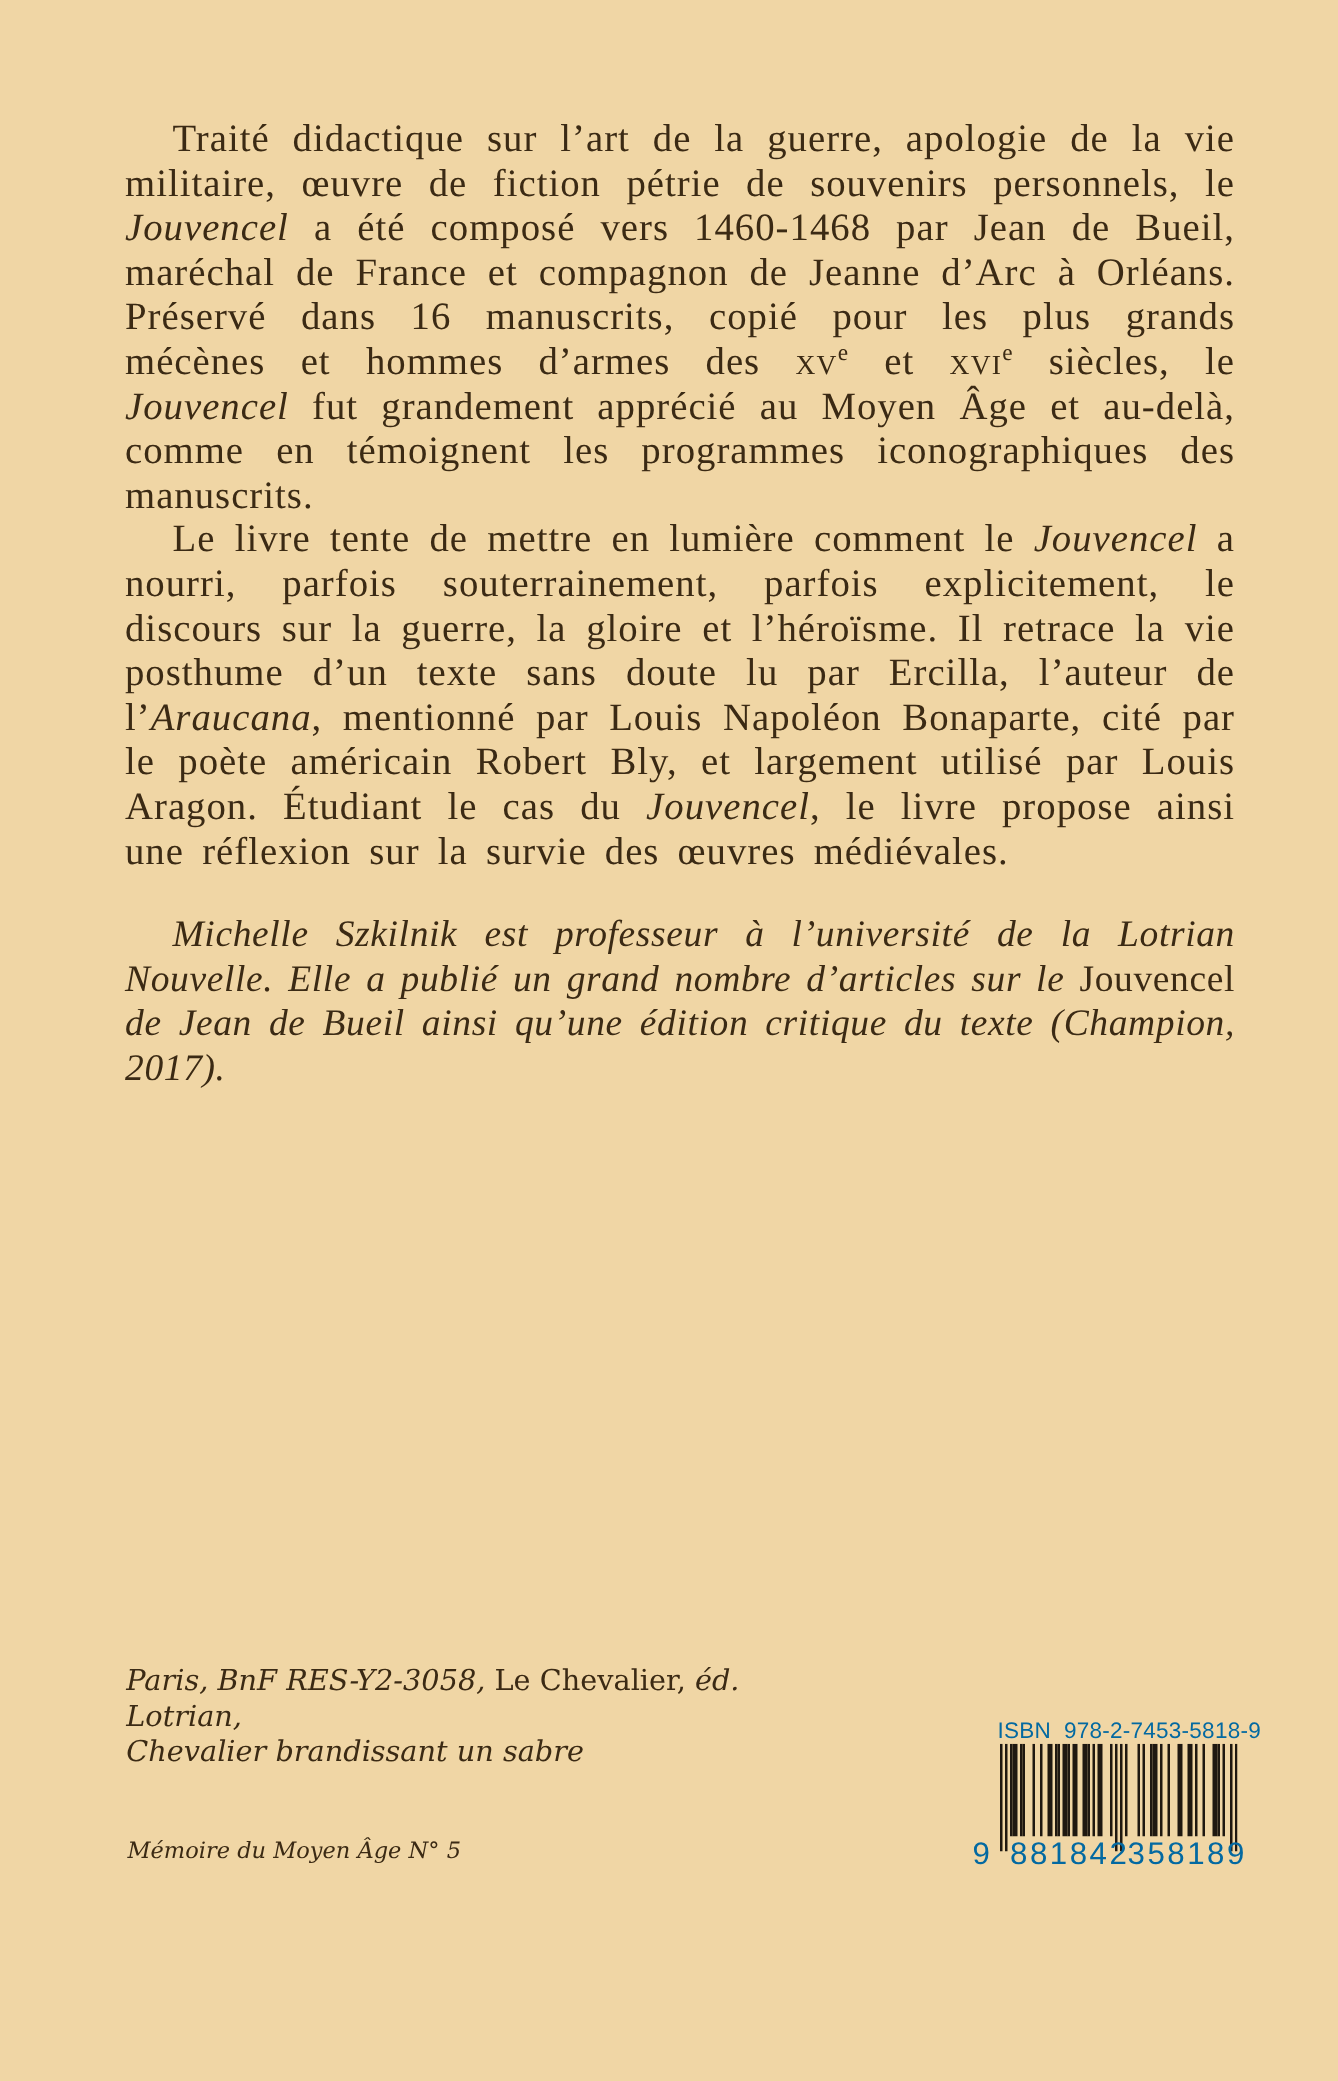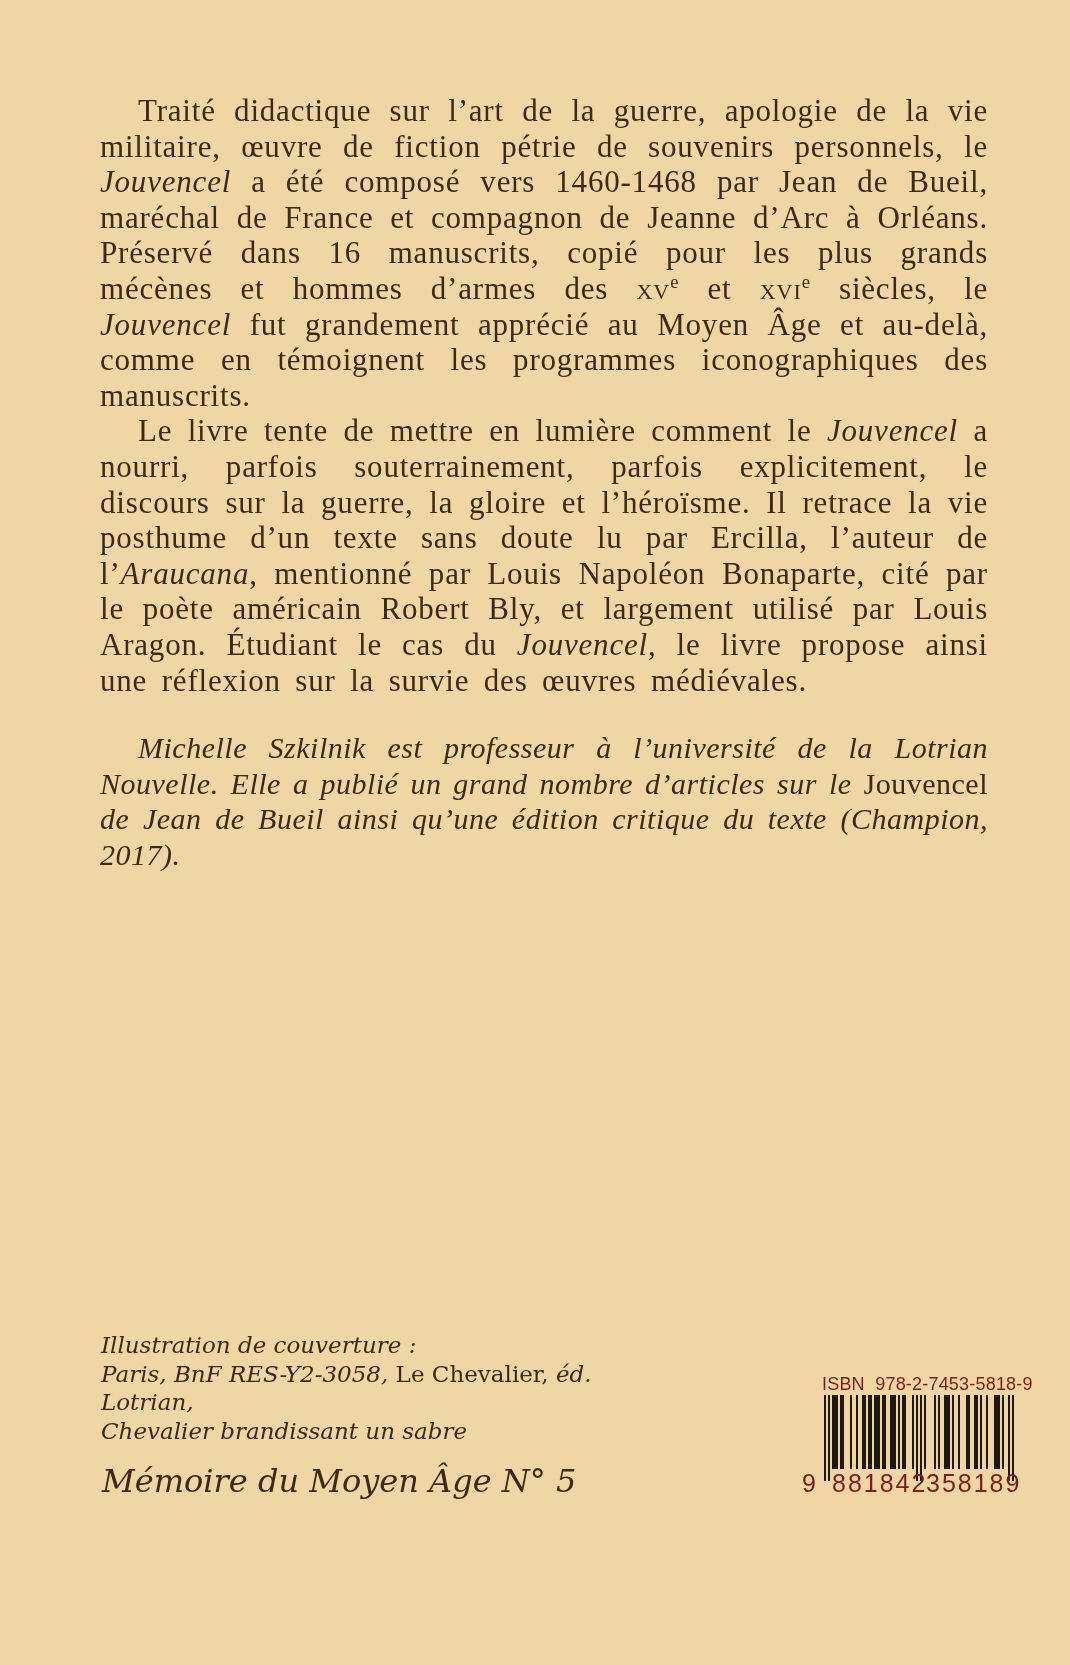--- a/index.html
+++ b/index.html
@@ -60,33 +60,33 @@
     line-height: 28.5px;
   }
 
   
   .series {
     position: absolute;
     left: 102px;
     top: 1466px;
     font-family: "DejaVu Serif", serif;
     font-style: italic;
-    font-size: 32px;
+    font-size: 18px;
     line-height: 30px;
   }
 
   
   .isbn-block {
     position: absolute;
-    left: 804px;
+    left: 780px;
     top: 1374px;
     width: 212px;
     height: 120px;
     font-family: "Liberation Sans", sans-serif;
-    color: #7f1d1d;
+    color: #0369a1;
   }
   .isbn-label {
     position: absolute;
     left: 18px;
     top: 0;
     width: 194px;
     text-align: center;
     font-size: 18px;
     letter-spacing: 0.2px;
     white-space: pre;
@@ -117,21 +117,20 @@
   <div class="blurb">
     <p class="para"><span>Traité didactique sur l’art de la guerre, apologie de la vie militaire, œuvre de fiction pétrie de souvenirs personnels, le </span><span class="it">Jouvencel</span><span> a été composé vers 1460-1468 par Jean de Bueil, maréchal de France et compagnon de Jeanne d’Arc à Orléans. Préservé dans 16 manuscrits, copié pour les plus grands mécènes et hommes d’armes des </span><span class="sc">xv</span><sup>e</sup><span> et </span><span class="sc">xvi</span><sup>e</sup><span> siècles, le </span><span class="it">Jouvencel</span><span> fut grandement apprécié au Moyen Âge et au-delà, comme en témoignent les programmes iconographiques des manuscrits.</span></p>
     <p class="para"><span>Le livre tente de mettre en lumière comment le </span><span class="it">Jouvencel</span><span> a nourri, parfois souterrainement, parfois explicitement, le discours sur la guerre, la gloire et l’héroïsme. Il retrace la vie posthume d’un texte sans doute lu par Ercilla, l’auteur de l’</span><span class="it">Araucana</span><span>, mentionné par Louis Napoléon Bonaparte, cité par le poète américain Robert Bly, et largement utilisé par Louis Aragon. Étudiant le cas du </span><span class="it">Jouvencel</span><span>, le livre propose ainsi une réflexion sur la survie des œuvres médiévales.</span></p>
   </div>
 
   <div class="bio">
     <p class="para"><span class="it">Michelle Szkilnik est professeur à l’université de la Lotrian Nouvelle. Elle a publié un grand nombre d’articles sur le </span><span class="up">Jouvencel</span><span class="it"> de Jean de Bueil ainsi qu’une édition critique du texte (Champion, 2017).</span></p>
   </div>
 
   <div class="credit">
-    <div class="credit-line"><span class="it">Illustration de couverture :</span></div>
     <div class="credit-line"><span class="it">Paris, BnF RES-Y2-3058, </span><span class="up">Le Chevalier,</span><span class="it"> éd. Lotrian,</span></div>
     <div class="credit-line"><span class="it">Chevalier brandissant un sabre</span></div>
   </div>
 
   <div class="series">Mémoire du Moyen Âge N° 5</div>
 
   <div class="isbn-block">
     <div class="isbn-label">ISBN  978-2-7453-5818-9</div>
     <svg class="bars" width="190" height="88">
         <rect x="0" y="0" width="2" height="86" fill="#1f1810"></rect>

